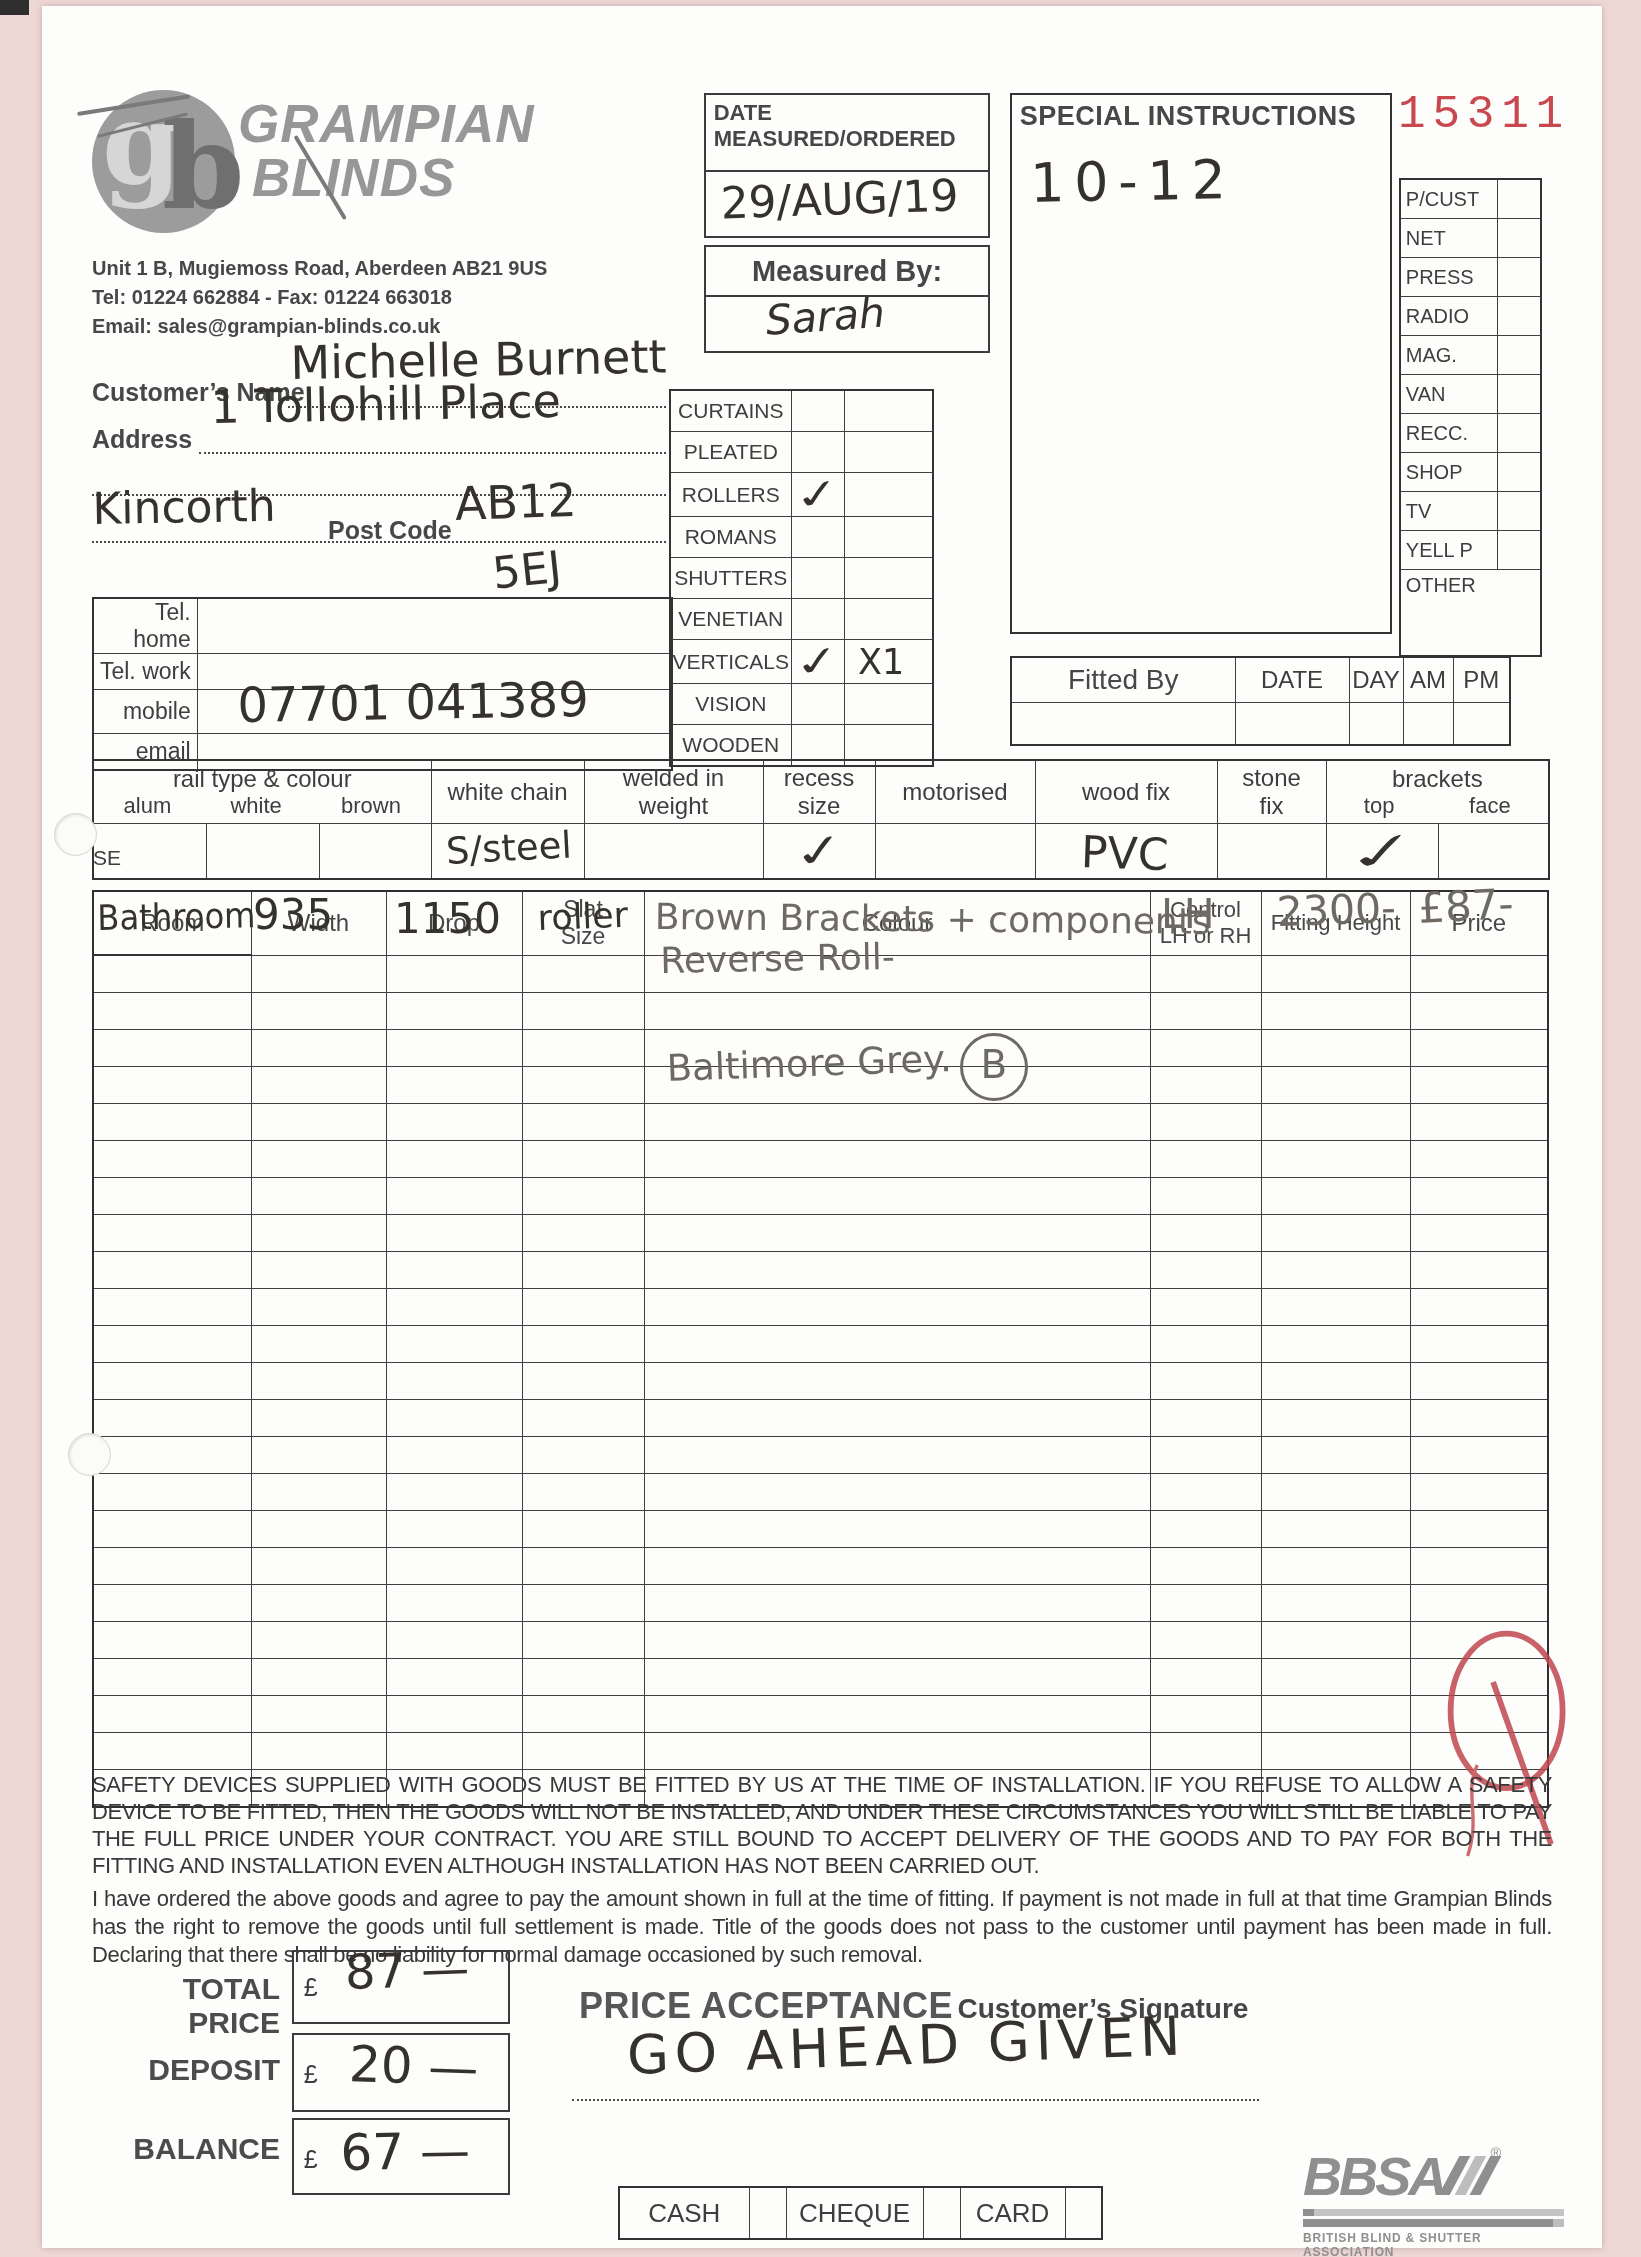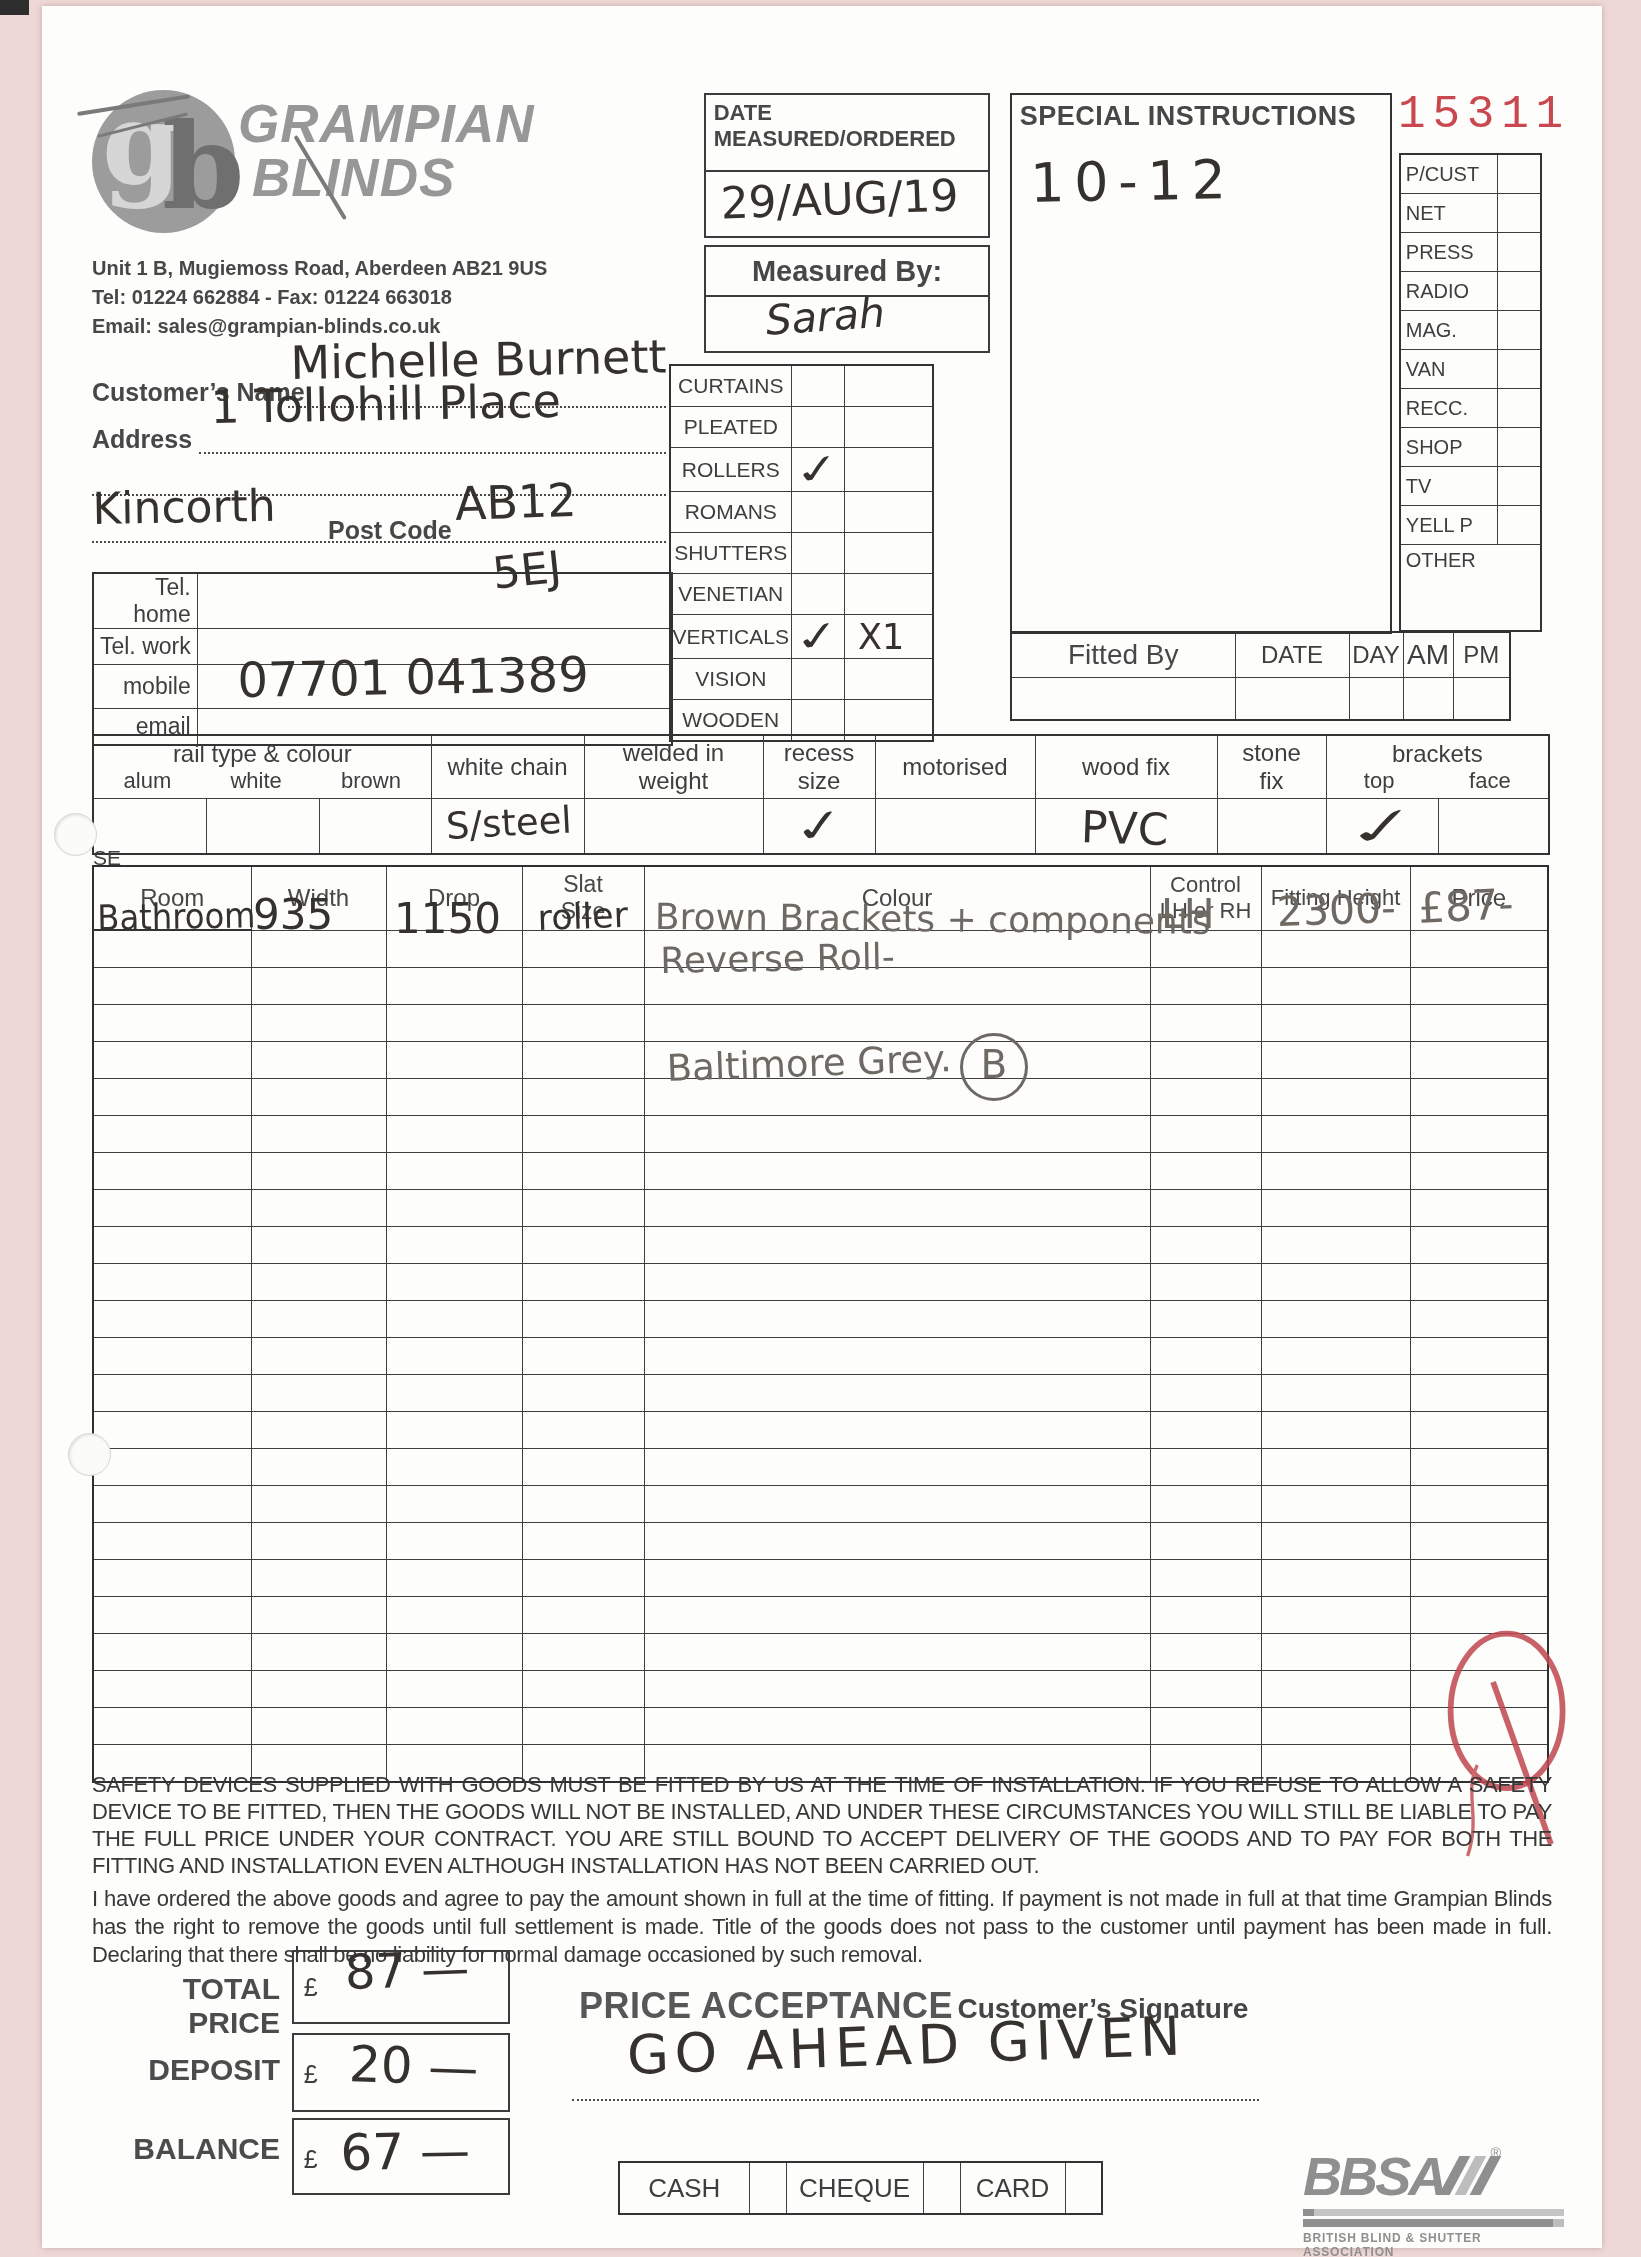--- a/index.html
+++ b/index.html
@@ -2,21 +2,21 @@
 <html><head>
 <meta charset="utf-8">
 <style>
   html,body{margin:0;padding:0;}
   body{background:#e9d0cf;font-family:"Liberation Sans",sans-serif;}
   .page{position:relative;width:1641px;height:2257px;background:#eed8d6;overflow:hidden;}
   .paper{position:absolute;left:42px;top:5.8px;width:1560px;height:2242px;background:#fdfdfb;box-shadow:0 0 5.8px rgba(120,80,80,.35);}
   .abs{position:absolute;}
   .lbl{color:#474747;font-weight:bold;}
   .prt{color:#3e3e3e;}
-  table.frm{border-collapse:collapse;table-layout:fixed;}
+  table.frm{border-collapse:collapse;table-layout:fixed;margin-top:25px;}
   table.frm td,table.frm th{border:1.5px solid #3f3f3f;padding:0;font-weight:normal;overflow:visible;}
   .hand{font-family:"DejaVu Sans",sans-serif;color:#35312c;white-space:nowrap;transform-origin:left top;}
   .hl{color:#6e6963;}
   .tick{display:inline-block;font-weight:bold;transform:rotate(-12deg) scaleX(1.5);transform-origin:center;}
   .dot{border-bottom:2.9px dotted #4a4a4a;height:0;}
   .stroke{position:absolute;background:#7a7a7a;border-radius:1.9px;transform-origin:left top;}
   .punch{position:absolute;width:41px;height:41px;border-radius:50%;background:#fbfbf9;border:1.9px solid #d9d5d1;box-shadow:inset 1px 1px 2.9px rgba(0,0,0,.12);}
   .cell-c{text-align:center;vertical-align:middle;}
   .sub3{display:flex;justify-content:space-around;font-size:22px;color:#3e3e3e;}
   .terms{color:#383838;text-align:justify;}
@@ -215,21 +215,21 @@
         <col style="width:114px">
         <col style="width:54px">
         <col style="width:50px">
         <col style="width:57px">
       </colgroup>
     <tbody>
         <tr>
       <td class="lbl cell-c" style="font-size:28px;height:44px;">Fitted By</td>
       <td class="prt cell-c" style="font-size:24px;">DATE</td>
       <td class="prt cell-c" style="font-size:24px;">DAY</td>
-      <td class="prt cell-c" style="font-size:28px;">AM</td>
+      <td class="prt cell-c" style="font-size:24px;">AM</td>
       <td class="prt cell-c" style="font-size:24px;">PM</td>
     </tr>
     <tr>
       <td style="height:41px;"></td>
       <td></td>
       <td></td>
       <td></td>
       <td></td>
     </tr>
   </tbody>

